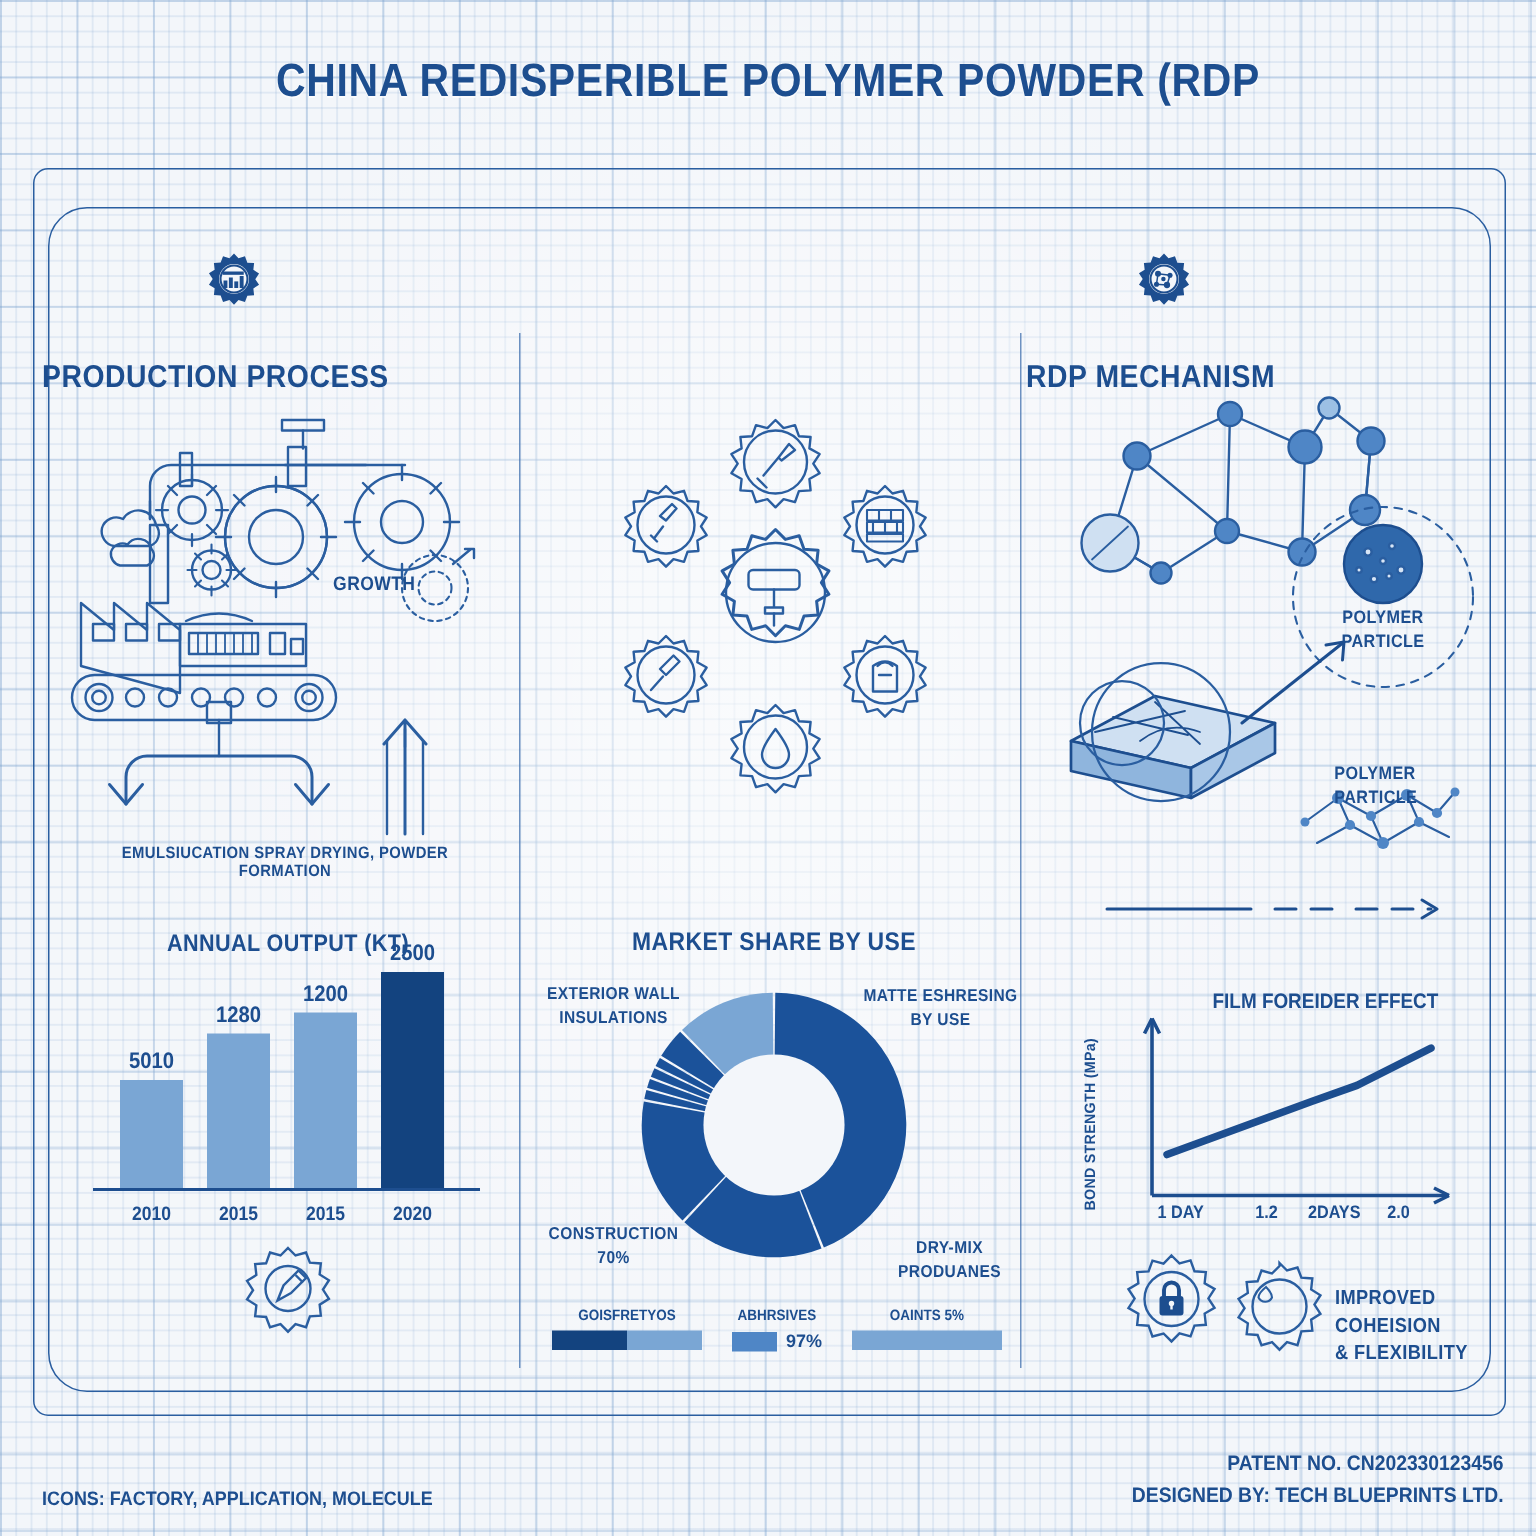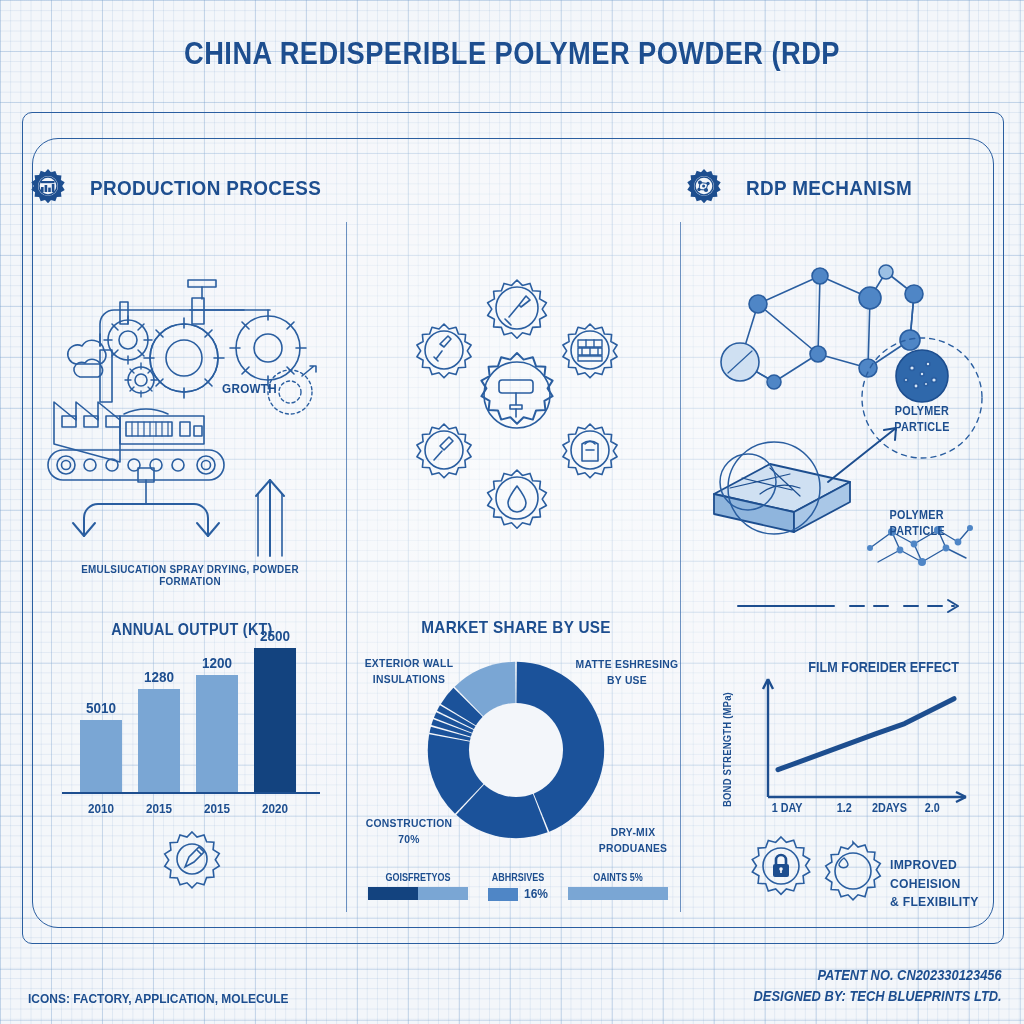--- a/index.html
+++ b/index.html
@@ -43,21 +43,21 @@
     border:1.6px solid #2a5ea0;border-radius:10px;
   }
   #inner-frame{
     position:absolute;left:32px;top:138px;width:960px;height:788px;
     border:1.8px solid #2a5ea0;border-radius:26px;
     background:rgba(255,255,255,.10);
   }
   .col-divider{position:absolute;width:1.4px;background:#3f6fae;opacity:.75;}
 
   
-  .sec-head{position:absolute;display:flex;align-items:center;gap:22px;}
+  .sec-head{position:absolute;display:flex;align-items:center;gap:32px;flex-direction:column;}
   .sec-head .title{
     font-size:21px;font-weight:700;color:#1d4e8f;letter-spacing:.4px;
     transform:scaleX(.9);transform-origin:left center;white-space:nowrap;
   }
   .gearbadge{width:40px;height:40px;flex:0 0 40px;}
 
   
   .bp{
     position:absolute;color:#1d4e8f;font-weight:700;
     letter-spacing:.3px;transform:scaleX(.9);
@@ -91,21 +91,21 @@
   
   #line-chart{position:absolute;left:726px;top:655px;width:250px;height:175px;}
   .lc-tick{position:absolute;font-size:12px;font-weight:700;color:#1d4e8f;transform:scaleX(.9);}
   #lc-ylabel{
     position:absolute;left:-4px;top:34px;font-size:10px;font-weight:700;color:#1d4e8f;
     writing-mode:vertical-rl;transform:rotate(180deg) scaleY(.95);white-space:nowrap;letter-spacing:.2px;
   }
   #lc-title{position:absolute;left:74px;top:4px;font-size:14px;font-weight:700;color:#1d4e8f;transform:scaleX(.9);white-space:nowrap;}
 
   
-  #footer-right{position:absolute;right:22px;bottom:18px;text-align:right;line-height:1.45;font-style:italic;}
+  #footer-right{position:absolute;right:22px;bottom:18px;text-align:right;line-height:1.45;}
   #footer-right div{font-size:14px;font-weight:700;color:#1d4e8f;transform:scaleX(.92);transform-origin:right center;}
   #footer-left{position:absolute;left:28px;bottom:18px;font-size:13px;font-weight:700;color:#1d4e8f;transform:scaleX(.92);transform-origin:left center;}
 
   svg{display:block;overflow:visible;}
   .stroke-thin{fill:none;stroke:#2a5ea0;stroke-width:1.6;}
 </style>
 </head>
 <body>
 
 <div id="grid-bg"></div>
@@ -378,21 +378,21 @@
       <div class="lg-label">GOISFRETYOS</div>
       <div class="lg-bar">
         <div style="flex:1;background:#13437f;"></div>
           <div style="flex:1;background:#7aa6d4;"></div>
       </div>
     </div>
     <div class="lg-item">
       <div class="lg-label">ABHRSIVES</div>
       <div style="display:flex;align-items:center;gap:6px;margin-top:4px;justify-content:center;">
         <div class="lg-bar" style="width:30px;margin:0;background:#4f86c6;"></div>
-        <div class="lg-amt">16%</div>
+        <div class="lg-amt">97%</div>
       </div>
     </div>
     <div class="lg-item">
       <div class="lg-label">OAINTS 5%</div>
       <div class="lg-bar">
           <div style="flex:1;background:#7aa6d4;"></div>
         </div>
     </div>
   </div>
 

